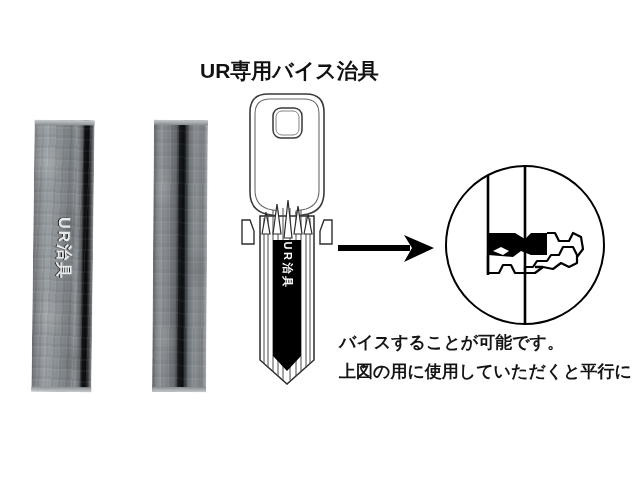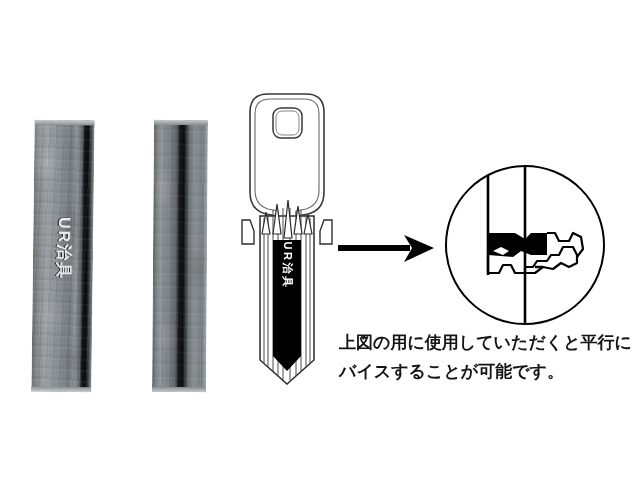--- a/index.html
+++ b/index.html
@@ -216,20 +216,21 @@
     line-height: 29px;
     letter-spacing: 0px;
   }
   #caption .ln { display: block; white-space: nowrap; }
 </style>
 </head>
 <body>
 
 <div id="page">
 
+  <div id="title">UR専用バイス治具</div>
 
   <div id="bar1" class="photo-bar">
     <div class="face"></div>
     <div class="grain"></div>
     <div class="mottle"></div>
     <div class="endcap-top"></div>
     <div class="endcap-bot"></div>
     <div class="engrave">UR治具</div>
   </div>
 
@@ -375,17 +376,17 @@
                  L 134 94" fill="none" stroke="#000000" stroke-width="2.2" stroke-linejoin="round"></path>
 
         <line x1="92" y1="104" x2="100" y2="104" stroke="#000000" stroke-width="2.4"></line>
 
         <path d="M 50 88 L 58 84 L 66 88 L 60 92 Z" fill="#ffffff"></path>
       </g>
     </svg>
   </div>
 
   <div id="caption">
+    <span class="ln">バイスすることが可能です。</span>
     <span class="ln">上図の用に使用していただくと平行に</span>
-    <span class="ln">バイスすることが可能です。</span>
   </div>
 
 </div>
 
 </body></html>

